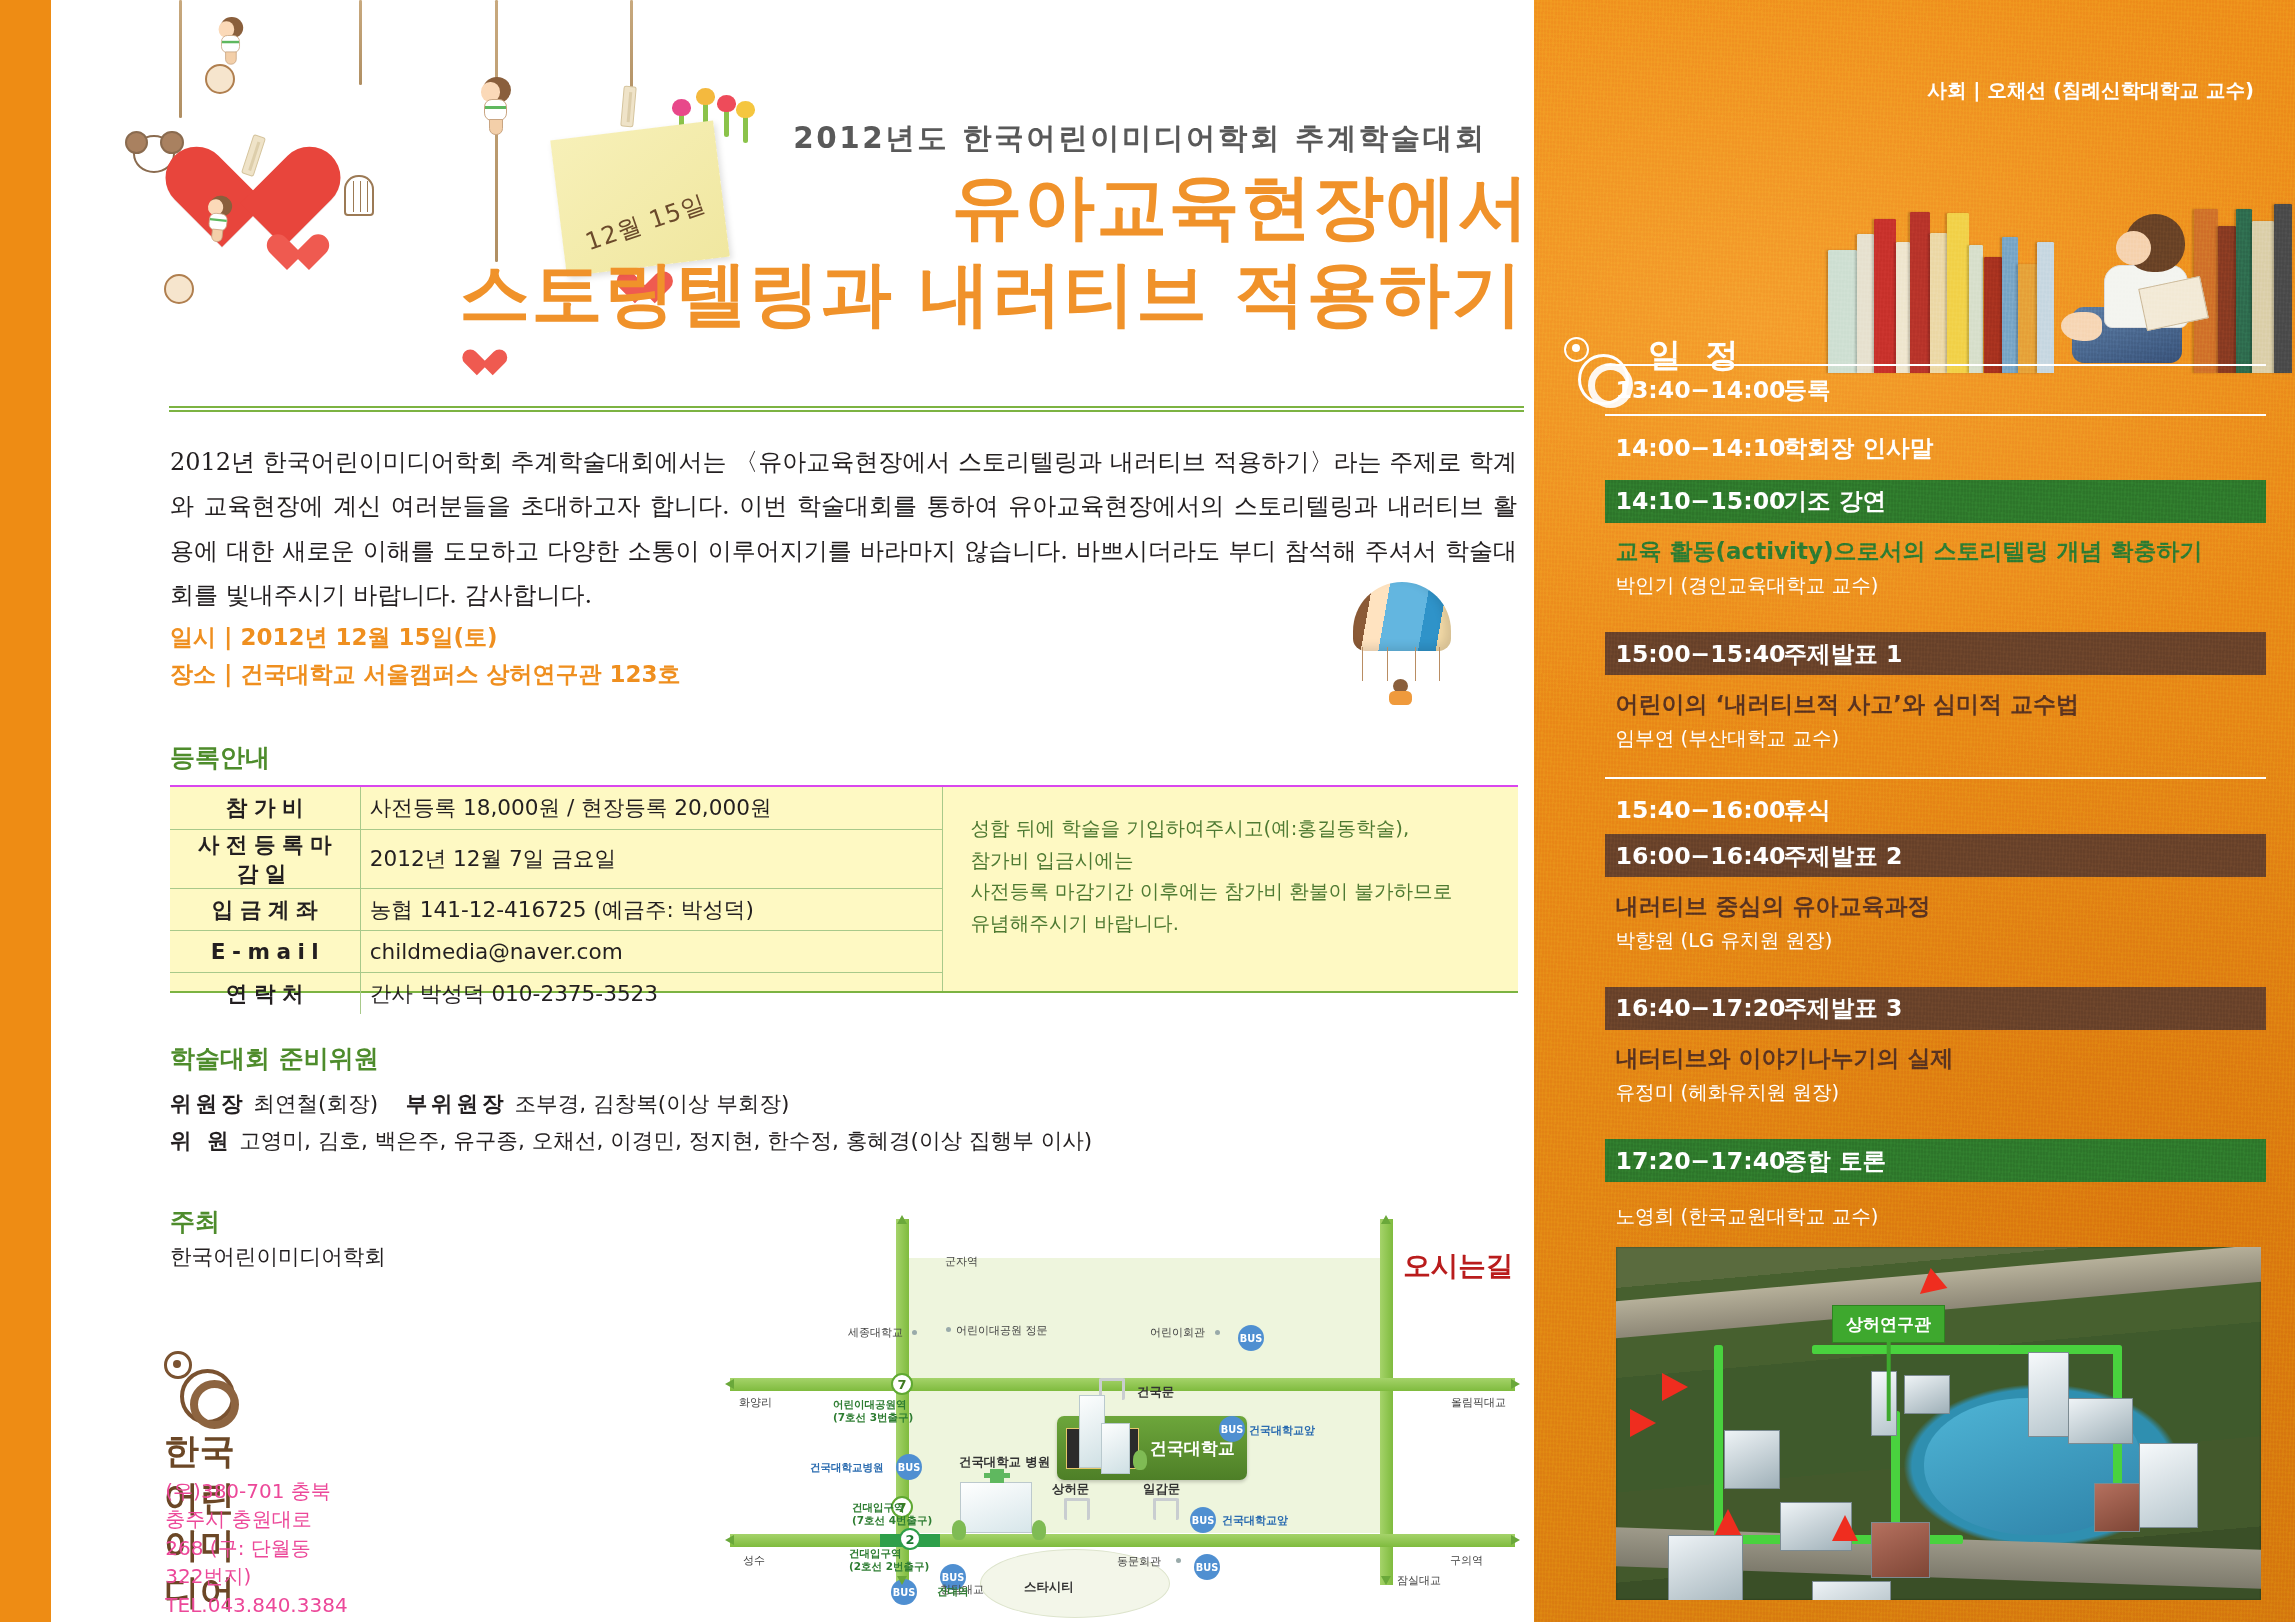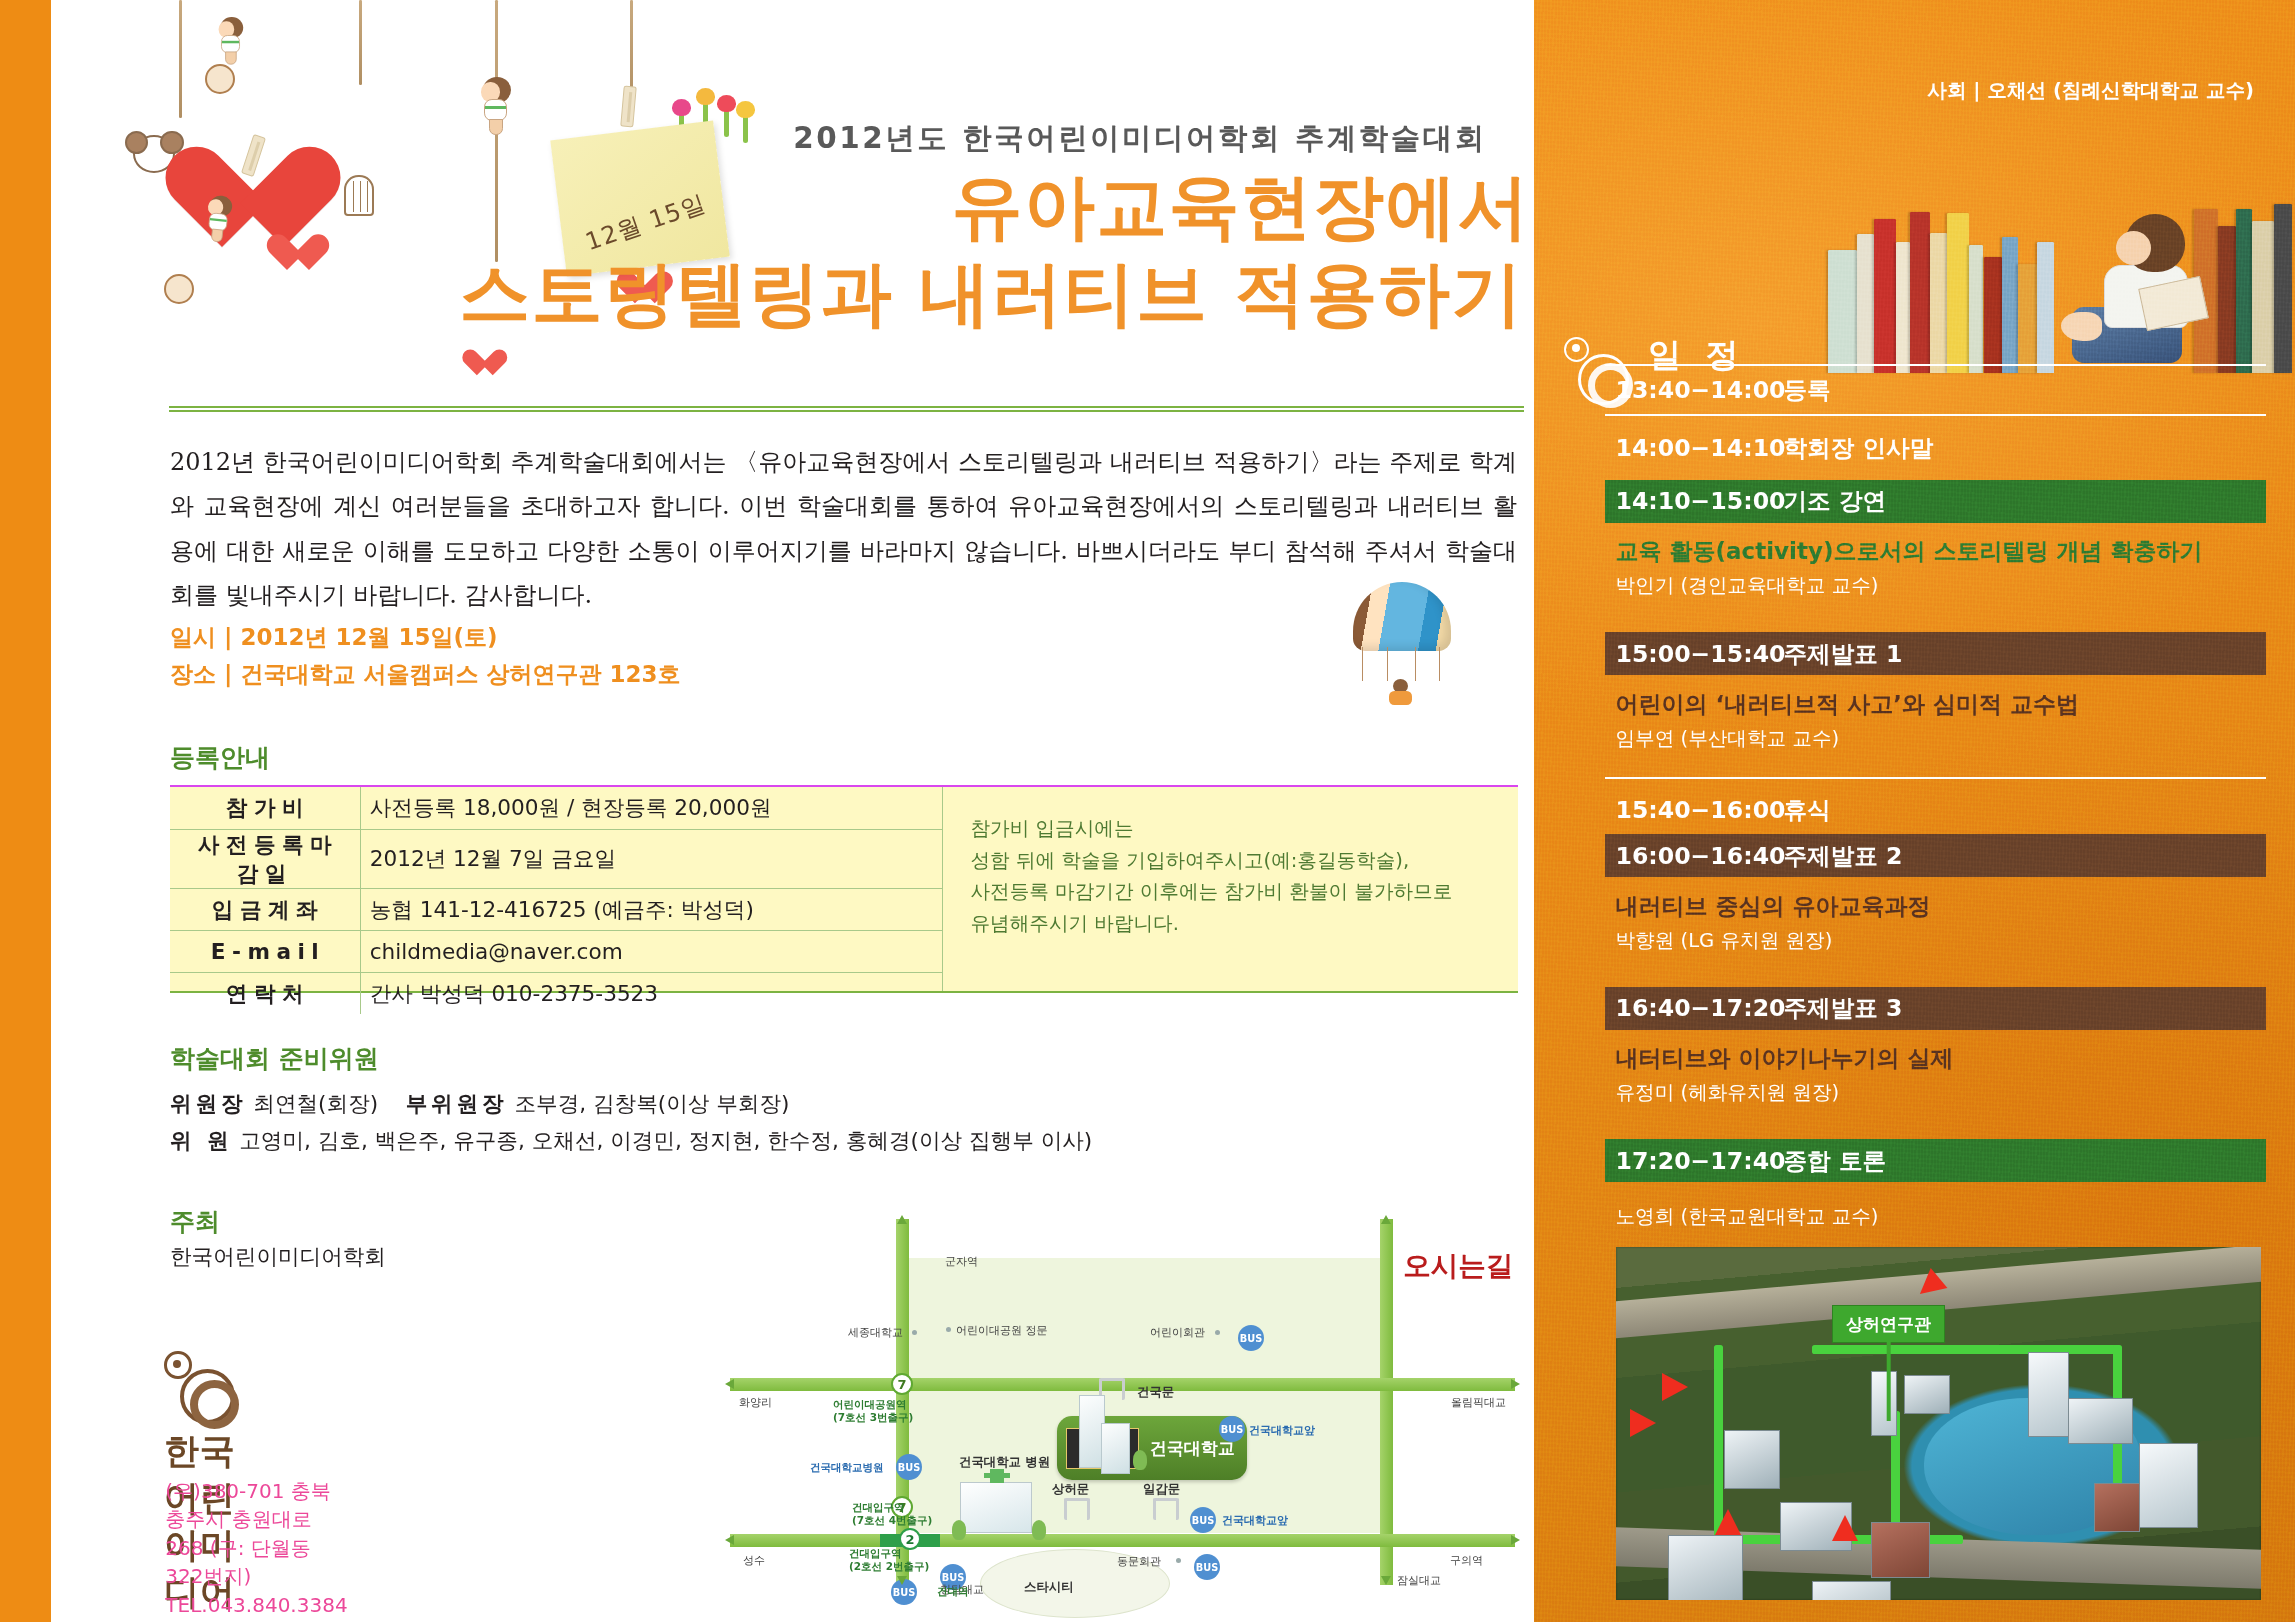--- a/index.html
+++ b/index.html
@@ -247,21 +247,21 @@
   }
   .mlabel.green{ color:#2e7d32; font-weight:700; }
   .mlabel.blue{ color:#2b6cb0; font-weight:700; }
   .mlabel.dark{ color:#333; font-weight:700; font-size:12.4px; }
   .mdot{position:absolute;width:5.2px;height:5.2px;border-radius:50%;background:#9aa;z-index:4;}
   .gate{
     position:absolute;width:26px;height:22px;
     border:3.3px solid #c9cdd0;border-bottom:none;border-radius:2px;
   }
   .ku-plate{
-    position:absolute; width:190px; height:64px; border-radius:15px;
+    position:absolute; width:190px; height:64px; border-radius:7px;
     background:linear-gradient(180deg,#6da63b,#4e7f27);
     box-shadow:0 2px 3.9px rgba(0,0,0,.2);
     display:flex;align-items:center;
   }
   .ku-plate .kbox{
     width:73px;height:41px;margin-left:9.2px;background:#2b2b2b;border:1.3px solid #e6c86a;
     color:#fff;font-family:"DejaVu Serif",serif;font-size:19.6px;font-weight:700;
     display:flex;align-items:center;justify-content:center;
   }
   .ku-plate .kname{
@@ -490,22 +490,22 @@
         <td class="k">E-mail</td>
         <td>childmedia@naver.com</td>
       </tr>
       <tr>
         <td class="k">연락처</td>
         <td>간사 박성덕 010-2375-3523</td>
       </tr>
     </tbody>
       </table>
     <div id="reg-note">
+      <div>성함 뒤에 학술을 기입하여주시고(예:홍길동학술),</div>
       <div>참가비 입금시에는</div>
-      <div>성함 뒤에 학술을 기입하여주시고(예:홍길동학술),</div>
       <div>사전등록 마감기간 이후에는 참가비 환불이 불가하므로</div>
       <div>유념해주시기 바랍니다.</div>
     </div>
   </div>
 
   <div class="sec-head" id="comm-head">학술대회 준비위원</div>
   <div id="committee">
     <div>
       <b class="lbl">위원장</b>
       <span>최연철(회장)</span>

